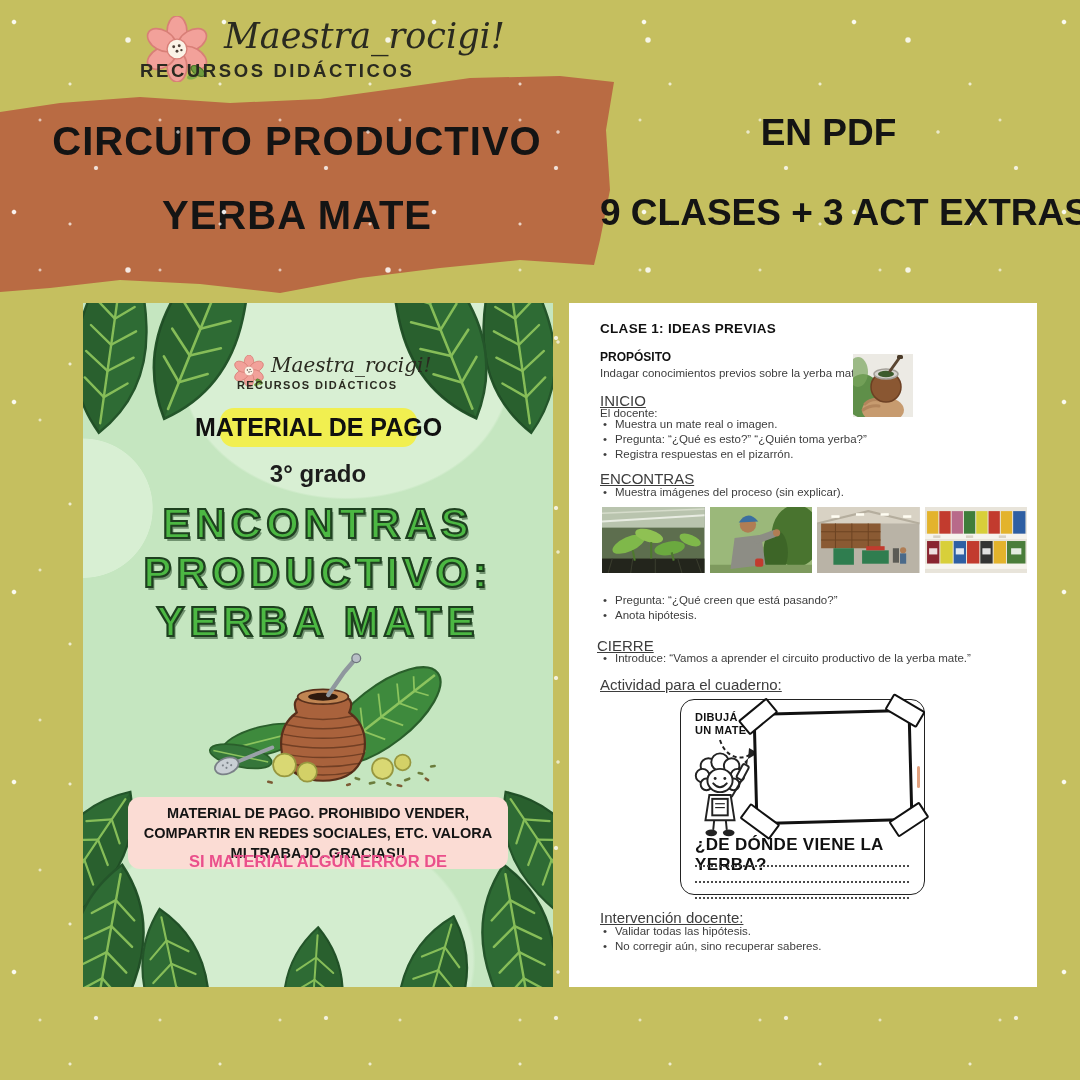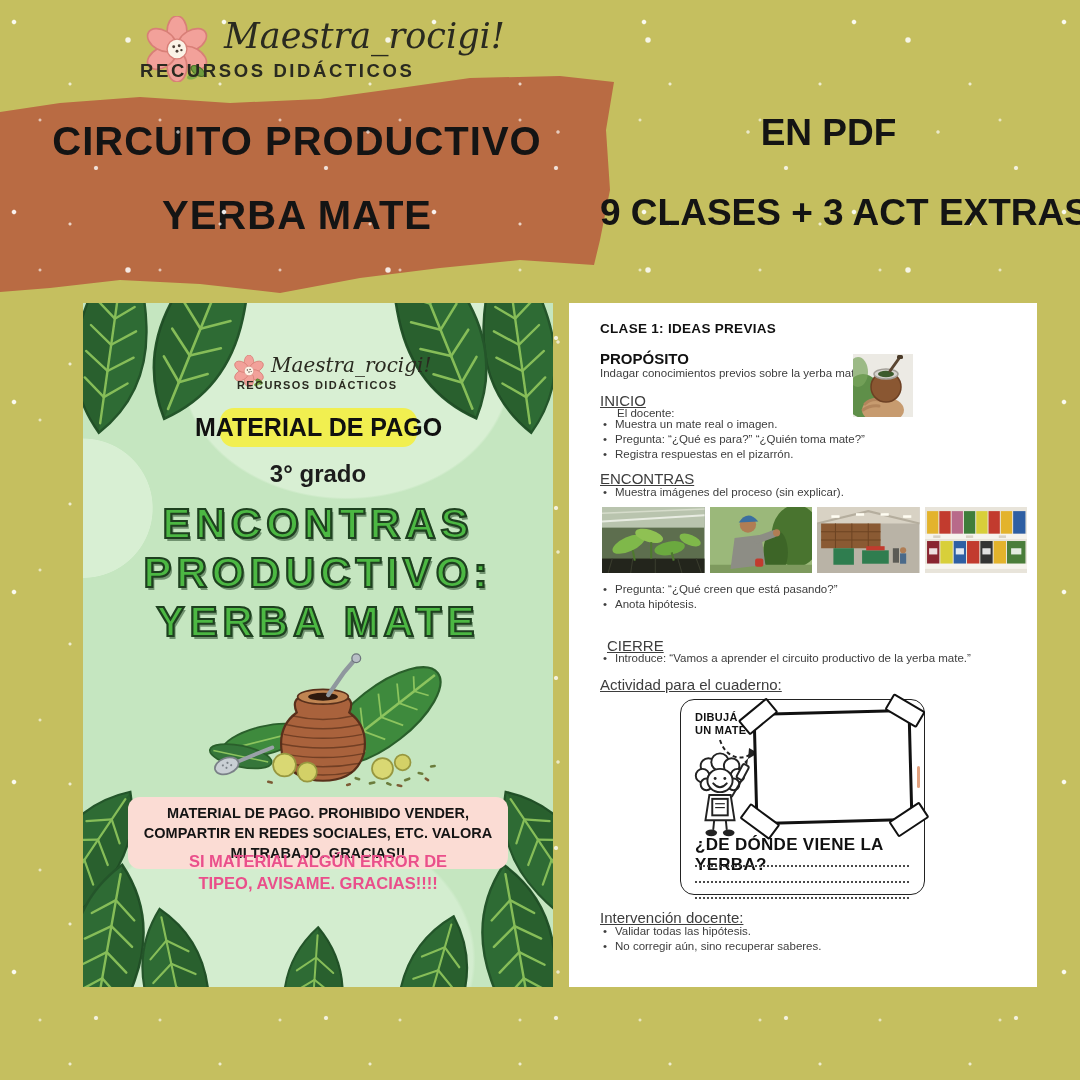--- a/index.html
+++ b/index.html
@@ -55,38 +55,38 @@
   .badge{position:absolute;left:137px;top:105px;width:197px;height:39px;background:#f1ef50;border-radius:14px;display:flex;align-items:center;justify-content:center;font-size:25px;font-weight:700;color:#101010;white-space:nowrap;}
   .grade{position:absolute;left:0;right:0;top:157px;text-align:center;font-size:24px;font-weight:700;color:#1c1c1c;}
   .cover-title{position:absolute;left:0;right:0;top:196px;text-align:center;font-weight:800;font-size:42px;line-height:49px;letter-spacing:5px;color:#4cb843;-webkit-text-stroke:2.2px #1e401f;text-shadow:2px 3px 0 rgba(30,64,31,.5);}
   .mate-illustration{position:absolute;left:100px;top:350px;width:280px;height:140px;}
   .notice{position:absolute;left:45px;top:494px;width:380px;box-sizing:border-box;background:#fbdcd4;border-radius:12px;padding:6px 8px;text-align:center;font-size:14.5px;font-weight:700;color:#141414;line-height:20px;}
   .typo-note{position:absolute;left:0;right:0;top:547px;text-align:center;color:#ea4f8b;font-weight:700;font-size:16.5px;line-height:22px;}
 
   
   .docpage .abs{position:absolute;}
   .doc-title{left:31px;top:18px;font-size:13.5px;font-weight:800;color:#101010;letter-spacing:.3px;}
-  .doc-h{font-size:15px;font-weight:800;color:#101010;}
+  .doc-h{font-size:12px;font-weight:800;color:#101010;}
   .doc-uh{font-size:15px;text-decoration:underline;color:#3d3d3d;}
   .doc-t{font-size:11.5px;color:#3d3d3d;}
   .h-proposito{left:31px;top:47px;}
   .t-proposito{left:31px;top:64px;}
   .photo-mate{left:284px;top:51px;width:60px;height:63px;}
   .h-inicio{left:31px;top:89px;}
-  .t-docente{left:48px;top:104px;}
+  .t-docente{left:31px;top:104px;}
   .doc-ul{margin:0;padding:0;list-style:none;font-size:11.5px;color:#3d3d3d;width:410px;}
   .doc-ul li{position:relative;padding-left:15px;line-height:14.8px;}
   .doc-ul li::before{content:"•";position:absolute;left:3px;}
   .ul-inicio{left:31px;top:114px;}
   .h-desarrollo{left:31px;top:167px;}
   .ul-desarrollo{left:31px;top:182px;}
   .photo-strip{left:33px;top:204px;width:425px;height:66px;display:flex;gap:5px;}
   .photo-strip svg{height:66px;flex:1;}
-  .ul-after{left:31px;top:279px;}
-  .h-cierre{left:38px;top:334px;}
+  .ul-after{left:31px;top:290px;}
+  .h-cierre{left:28px;top:334px;}
   .ul-cierre{left:31px;top:348px;}
   .h-actividad{left:31px;top:373px;}
   .h-intervencion{left:31px;top:606px;}
   .ul-intervencion{left:31px;top:621px;}
 
   
   .worksheet{left:111px;top:396px;width:243px;height:194px;border:1.5px solid #222;border-radius:14px;background:#fff;}
   .ws-prompt{position:absolute;left:14px;top:11px;font-size:11px;font-weight:800;line-height:13px;color:#111;letter-spacing:.3px;}
   .ws-arrow{position:absolute;left:36px;top:38px;width:42px;height:28px;}
   .ws-kid{position:absolute;left:8px;top:52px;width:62px;height:86px;}
@@ -290,21 +290,20 @@
           <rect x="244" y="150" width="7" height="3" rx="1.5" transform="rotate(10 247 151)"></rect>
           <rect x="276" y="143" width="6" height="3" rx="1.5" transform="rotate(30 279 144)"></rect>
           <rect x="96" y="146" width="7" height="3" rx="1.5" transform="rotate(14 99 147)"></rect>
         </g>
       </svg>
     </div>
 
     <div class="notice">MATERIAL DE PAGO. PROHIBIDO VENDER, COMPARTIR EN REDES SOCIALES, ETC. VALORA MI TRABAJO. GRACIAS!!</div>
     <div class="typo-note">
       <div>SI MATERIAL ALGÚN ERROR DE</div>
-      <div>TIPEO, AVISAME. GRACIAS!!!!</div>
     </div>
   </div>
 
   <div class="page docpage">
     <div class="abs doc-title">CLASE 1: IDEAS PREVIAS</div>
 
     <div class="abs doc-h h-proposito">PROPÓSITO</div>
     <div class="abs doc-t t-proposito">Indagar conocimientos previos sobre la yerba mate.</div>
 
     <div class="abs photo-mate">
@@ -319,21 +318,21 @@
         <ellipse cx="33" cy="20" rx="8" ry="3.2" fill="#3c5a2c"></ellipse>
         <line x1="37" y1="17" x2="47" y2="3" stroke="#5a4632" stroke-width="3" stroke-linecap="round"></line>
         <rect x="44" y="1" width="6" height="4" rx="1.5" fill="#4a3a28"></rect>
       </svg>
     </div>
 
     <div class="abs doc-uh h-inicio">INICIO</div>
     <div class="abs doc-t t-docente">El docente:</div>
     <ul class="abs doc-ul ul-inicio">
       <li>Muestra un mate real o imagen.</li>
-      <li>Pregunta: “¿Qué es para?” “¿Quién toma mate?”</li>
+      <li>Pregunta: “¿Qué es esto?” “¿Quién toma yerba?”</li>
       <li>Registra respuestas en el pizarrón.</li>
     </ul>
 
     <div class="abs doc-uh h-desarrollo">ENCONTRAS</div>
     <ul class="abs doc-ul ul-desarrollo">
       <li>Muestra imágenes del proceso (sin explicar).</li>
     </ul>
 
     <div class="abs photo-strip">
       <svg viewBox="0 0 100 64" preserveAspectRatio="none">

